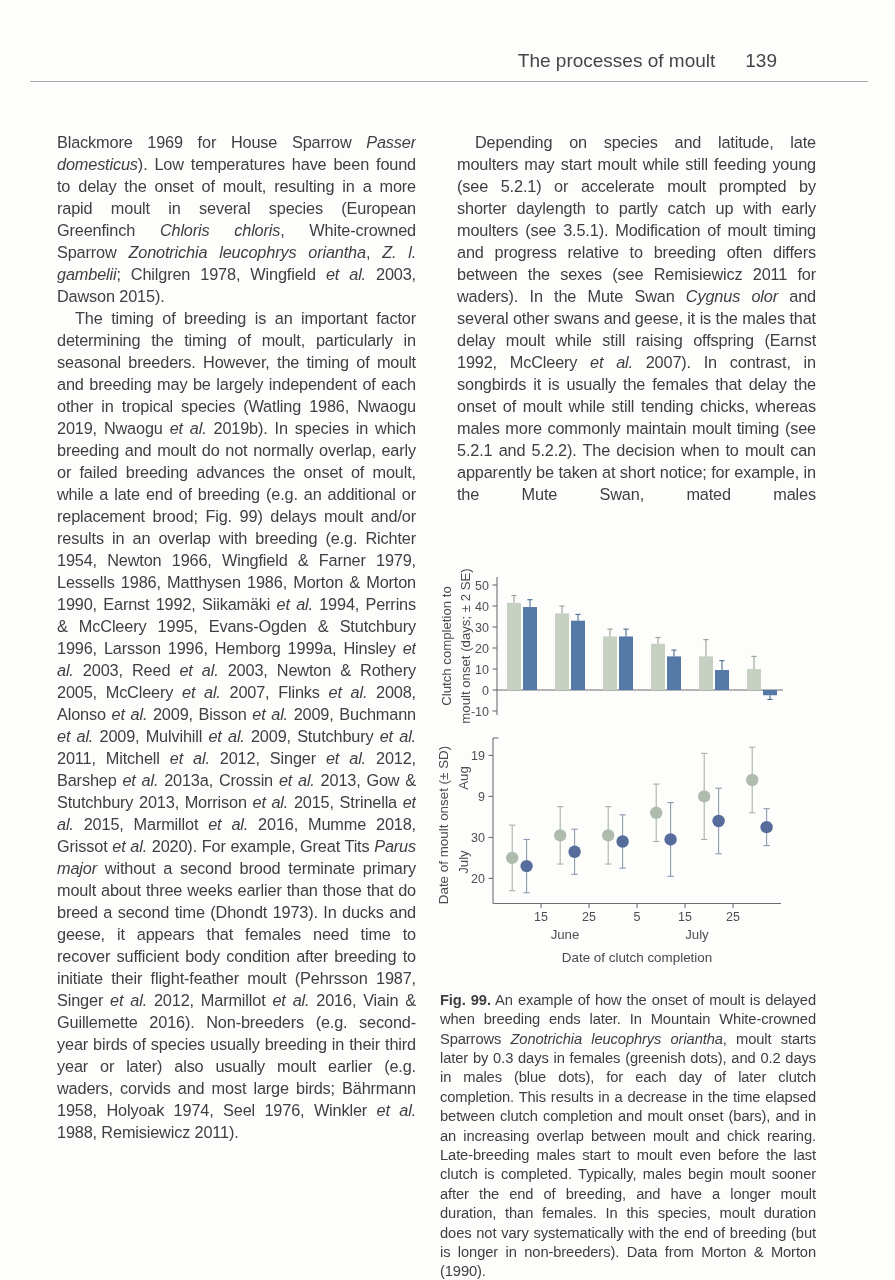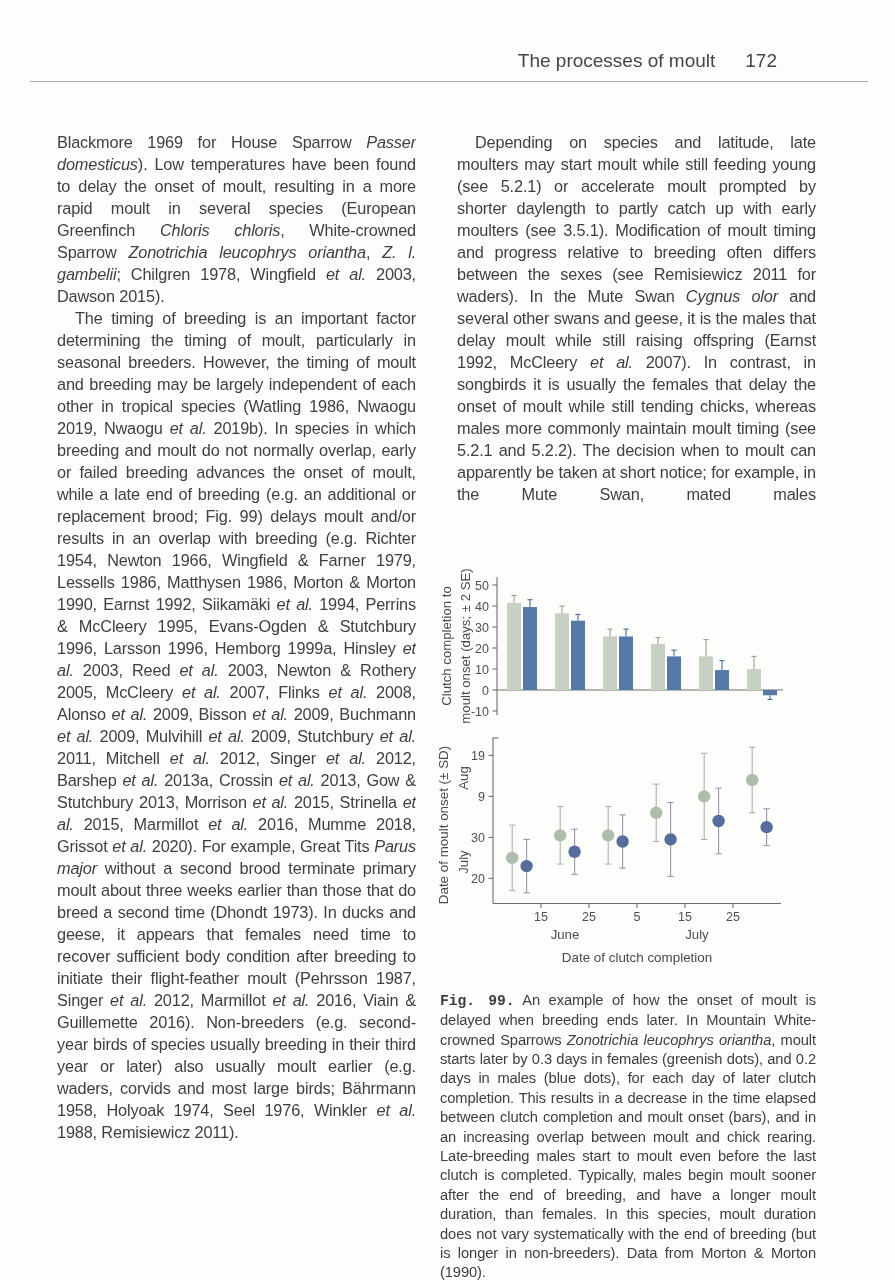--- a/index.html
+++ b/index.html
@@ -9,35 +9,35 @@
        font-size:19px;color:#454545;}
   .rule{position:absolute;left:30px;right:27px;top:81px;border-top:1.5px solid #a9a9a9;}
   .col{position:absolute;width:359px;font-size:16.3px;line-height:22px;
        text-align:justify;letter-spacing:-0.15px;color:#3f3f3f;}
   .col-left{left:57px;top:131px;height:1075px;overflow:hidden;}
   .col-right{left:457px;top:131px;height:420px;overflow:hidden;}
   .col p{margin:0;}
   p.indent{text-indent:18px;}
   p.cut{text-align-last:justify;}
   .i{font-style:italic;}
-  .b{font-weight:bold;font-family:Liberation Mono, monospace;}
+  .b{font-weight:bold;}
   .fig{position:absolute;left:435px;top:553px;width:380px;}
   .fig svg{display:block;}
   .caption{position:absolute;left:440px;top:976px;width:376px;
            font-size:14.7px;line-height:19.4px;text-align:justify;
            letter-spacing:-0.1px;color:#3e3e3e;}
 </style>
 </head>
 <body>
 
 <div class="page">
 
   <div class="hdr">
     <span>The processes of moult</span>
-    <span>172</span>
+    <span>139</span>
   </div>
   <div class="rule"></div>
 
   <div class="col col-left">
     <p><span>Blackmore 1969 for House Sparrow </span><span class="i">Passer domesticus</span><span>). Low temperatures have been found to delay the onset of moult, resulting in a more rapid moult in several species (European Greenfinch </span><span class="i">Chloris chloris</span><span>, White-crowned Sparrow </span><span class="i">Zonotrichia leucophrys oriantha</span><span>, </span><span class="i">Z. l. gambelii</span><span>; Chilgren 1978, Wingfield </span><span class="i">et al.</span><span> 2003, Dawson 2015).</span></p>
     <p class="indent"><span>The timing of breeding is an important factor determining the timing of moult, particularly in seasonal breeders. However, the timing of moult and breeding may be largely independent of each other in tropical species (Watling 1986, Nwaogu 2019, Nwaogu </span><span class="i">et al.</span><span> 2019b). In species in which breeding and moult do not normally overlap, early or failed breeding advances the onset of moult, while a late end of breeding (e.g. an additional or replacement brood; Fig. 99) delays moult and/or results in an overlap with breeding (e.g. Richter 1954, Newton 1966, Wingfield &amp; Farner 1979, Lessells 1986, Matthysen 1986, Morton &amp; Morton 1990, Earnst 1992, Siikamäki </span><span class="i">et al.</span><span> 1994, Perrins &amp; McCleery 1995, Evans-Ogden &amp; Stutchbury 1996, Larsson 1996, Hemborg 1999a, Hinsley </span><span class="i">et al.</span><span> 2003, Reed </span><span class="i">et al.</span><span> 2003, Newton &amp; Rothery 2005, McCleery </span><span class="i">et al.</span><span> 2007, Flinks </span><span class="i">et al.</span><span> 2008, Alonso </span><span class="i">et al.</span><span> 2009, Bisson </span><span class="i">et al.</span><span> 2009, Buchmann </span><span class="i">et al.</span><span> 2009, Mulvihill </span><span class="i">et al.</span><span> 2009, Stutchbury </span><span class="i">et al.</span><span> 2011, Mitchell </span><span class="i">et al.</span><span> 2012, Singer </span><span class="i">et al.</span><span> 2012, Barshep </span><span class="i">et al.</span><span> 2013a, Crossin </span><span class="i">et al.</span><span> 2013, Gow &amp; Stutchbury 2013, Morrison </span><span class="i">et al.</span><span> 2015, Strinella </span><span class="i">et al.</span><span> 2015, Marmillot </span><span class="i">et al.</span><span> 2016, Mumme 2018, Grissot </span><span class="i">et al.</span><span> 2020). For example, Great Tits </span><span class="i">Parus major</span><span> without a second brood terminate primary moult about three weeks earlier than those that do breed a second time (Dhondt 1973). In ducks and geese, it appears that females need time to recover sufficient body condition after breeding to initiate their flight-feather moult (Pehrsson 1987, Singer </span><span class="i">et al.</span><span> 2012, Marmillot </span><span class="i">et al.</span><span> 2016, Viain &amp; Guillemette 2016). Non-breeders (e.g. second-year birds of species usually breeding in their third year or later) also usually moult earlier (e.g. waders, corvids and most large birds; Bährmann 1958, Holyoak 1974, Seel 1976, Winkler </span><span class="i">et al.</span><span> 1988, Remisiewicz 2011).</span></p>
   </div>
 
   <div class="col col-right">
     <p class="indent cut"><span>Depending on species and latitude, late moulters may start moult while still feeding young (see 5.2.1) or accelerate moult prompted by shorter daylength to partly catch up with early moulters (see 3.5.1). Modification of moult timing and progress relative to breeding often differs between the sexes (see Remisiewicz 2011 for waders). In the Mute Swan </span><span class="i">Cygnus olor</span><span> and several other swans and geese, it is the males that delay moult while still raising offspring (Earnst 1992, McCleery </span><span class="i">et al.</span><span> 2007). In contrast, in songbirds it is usually the females that delay the onset of moult while still tending chicks, whereas males more commonly maintain moult timing (see 5.2.1 and 5.2.2). The decision when to moult can apparently be taken at short notice; for example, in the Mute Swan, mated males</span></p>

